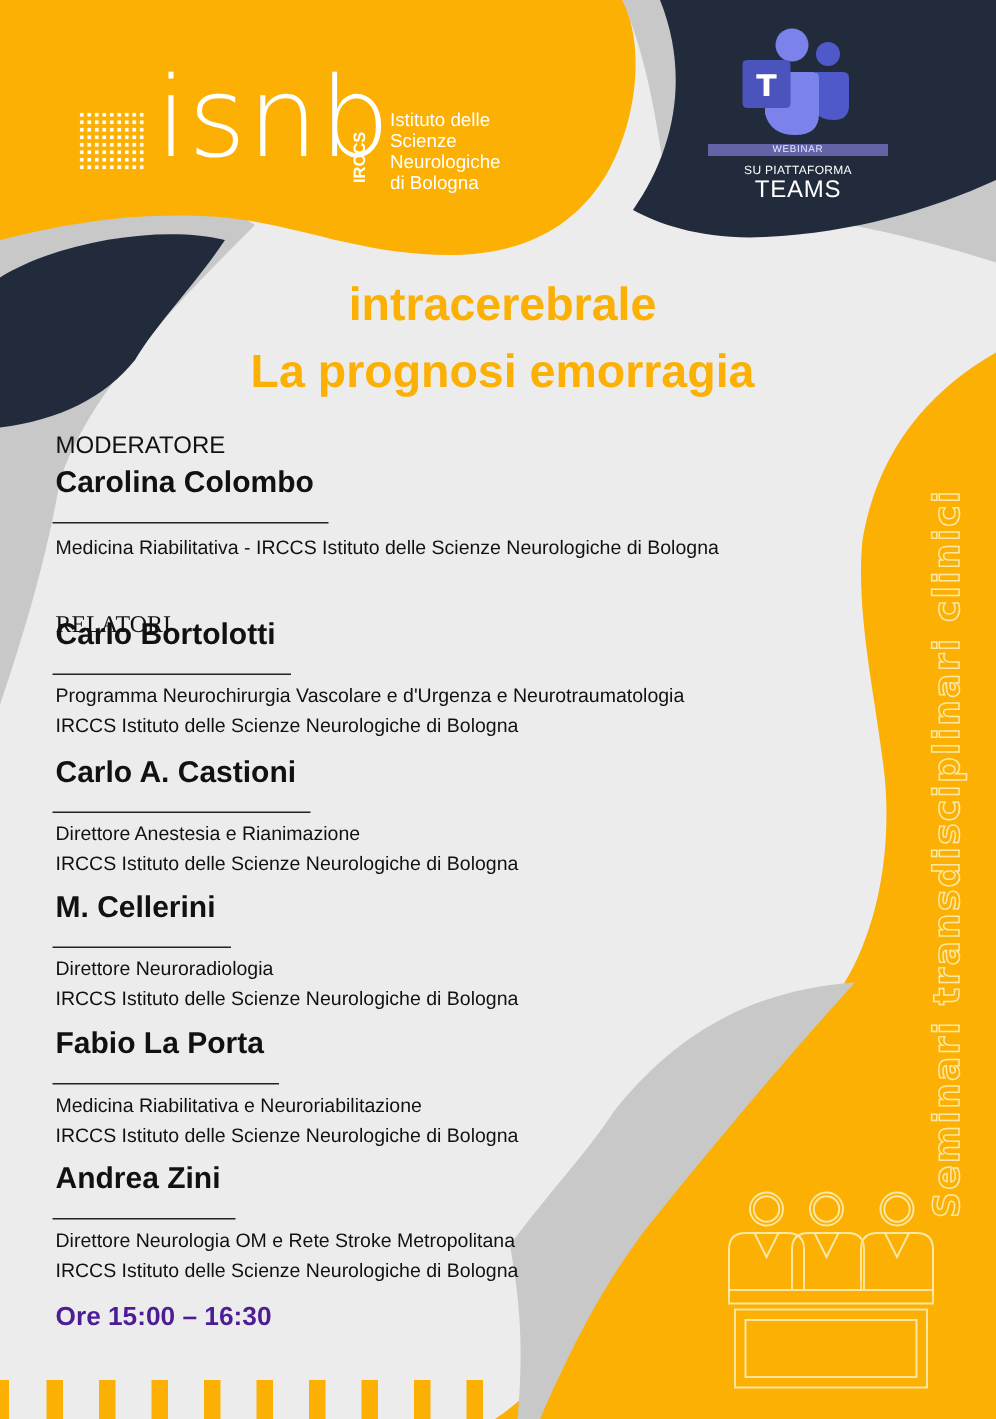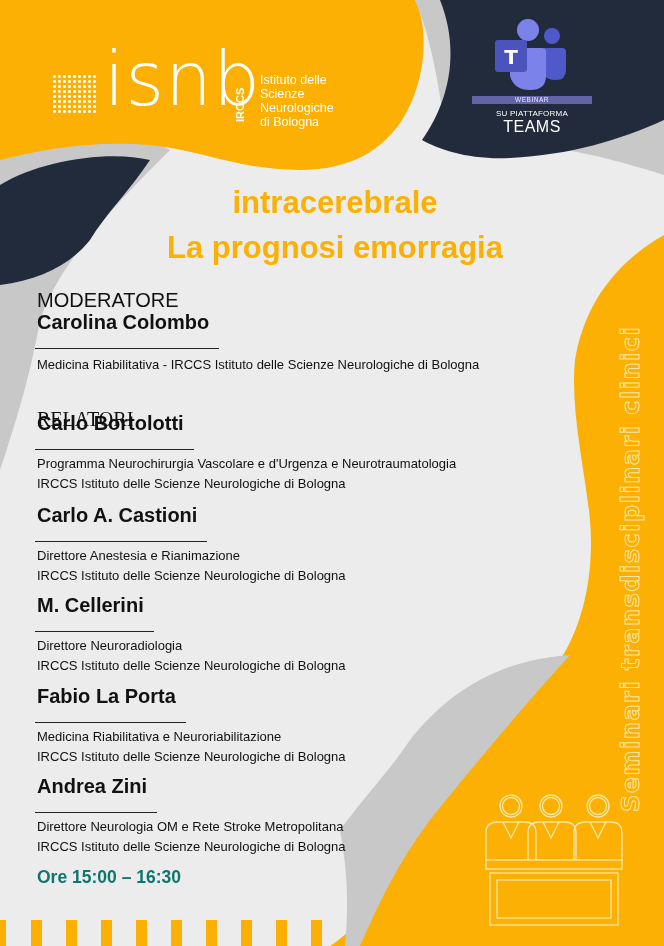--- a/index.html
+++ b/index.html
@@ -16,27 +16,27 @@
   .logo-text { position: absolute; left: 208px; top: 39px; color: #fff; font-size: 12.5px; line-height: 14px; }
 
   .teams { position: absolute; left: 480px; top: 18px; width: 104px; text-align: center; }
   .teams-icon { position: relative; width: 104px; height: 78px; }
   .webinar-bar { margin: 0 auto; width: 120px; margin-left: -8px; height: 8px; background: #6264a7; color: #e8e8ff; font-size: 6.5px; line-height: 8px; letter-spacing: 0.5px; }
   .teams-sub { color: #ffffff; font-size: 8px; margin-top: 5px; letter-spacing: 0.2px; }
   .teams-name { color: #ffffff; font-size: 16px; margin-top: 0px; letter-spacing: 0.5px; }
 
   .title { position: absolute; left: 100px; top: 180px; width: 470px; text-align: center; color: #fbb003; font-weight: bold; font-size: 31px; line-height: 45px; }
 
-  .section-label { position: absolute; left: 37px; color: #111; font-size: 20px; }
+  .section-label { position: absolute; left: 37px; color: #111; font-size: 16px; }
   .person { position: absolute; left: 37px; }
   .person-name { display: inline-block; color: #111; font-weight: bold; font-size: 20px; padding-right: 10px; padding-bottom: 14px; border-bottom: 1.5px solid #222; margin-left: -2px; padding-left: 2px; }
   .person-role { color: #111; font-size: 13px; line-height: 20px; margin-top: 2px; }
 
   .date { position: absolute; left: 37px; top: 858px; color: #fbb003; font-size: 32px; letter-spacing: 0.3px; }
-  .time { position: absolute; left: 37px; top: 867px; color: #0f766e; font-weight: bold; font-size: 17.5px; }
+  .time { position: absolute; left: 37px; top: 867px; color: #4c1d95; font-weight: bold; font-size: 17.5px; }
 
   .vertical-text { position: absolute; left: 617px; top: 812px; transform: rotate(-90deg); transform-origin: left top; font-family: "DejaVu Sans", sans-serif; font-weight: bold; font-size: 24px; color: transparent; -webkit-text-stroke: 1px #fde7a4; letter-spacing: 1.5px; white-space: nowrap; }
 </style>
 </head>
 <body>
 
 <div class="poster">
 
   <svg class="bg" viewBox="0 0 664 946" xmlns="http://www.w3.org/2000/svg">
     <rect x="0" y="0" width="664" height="946" fill="#ececec"></rect>

